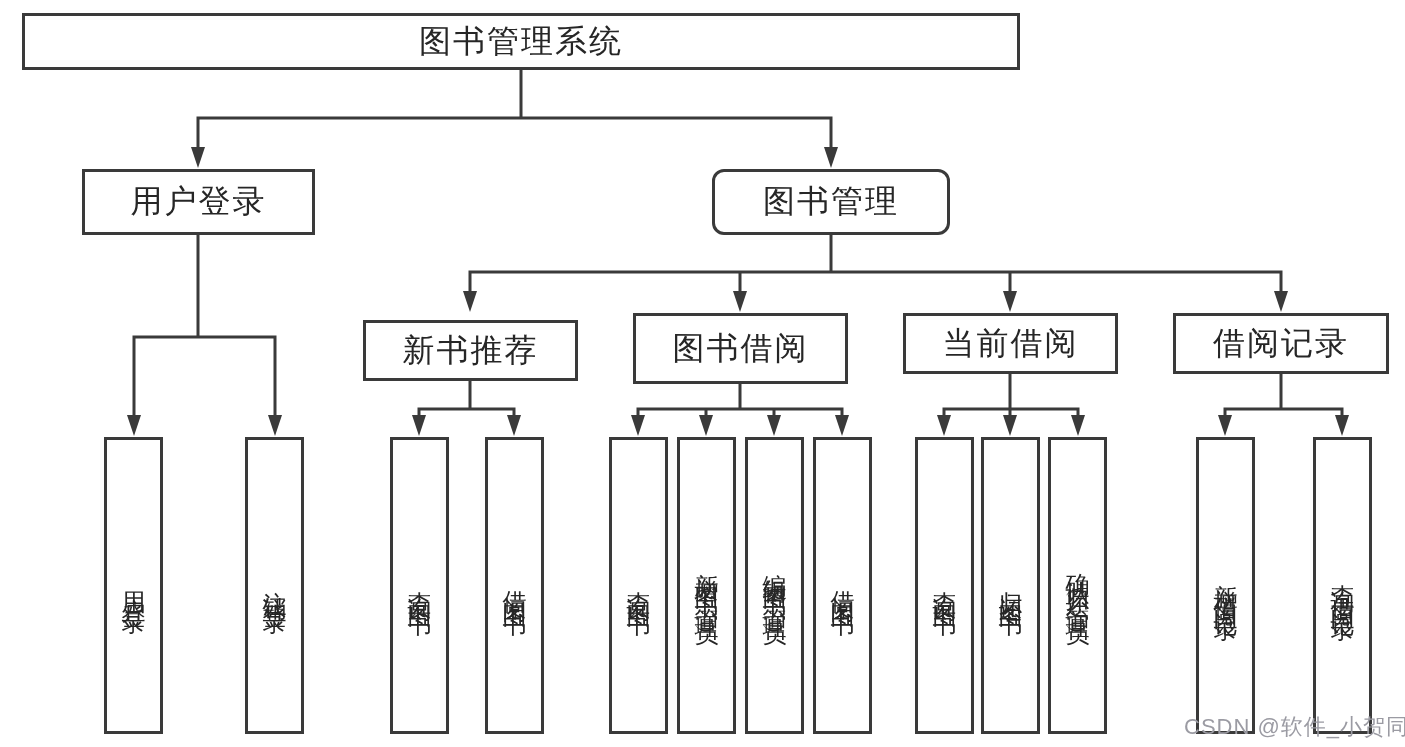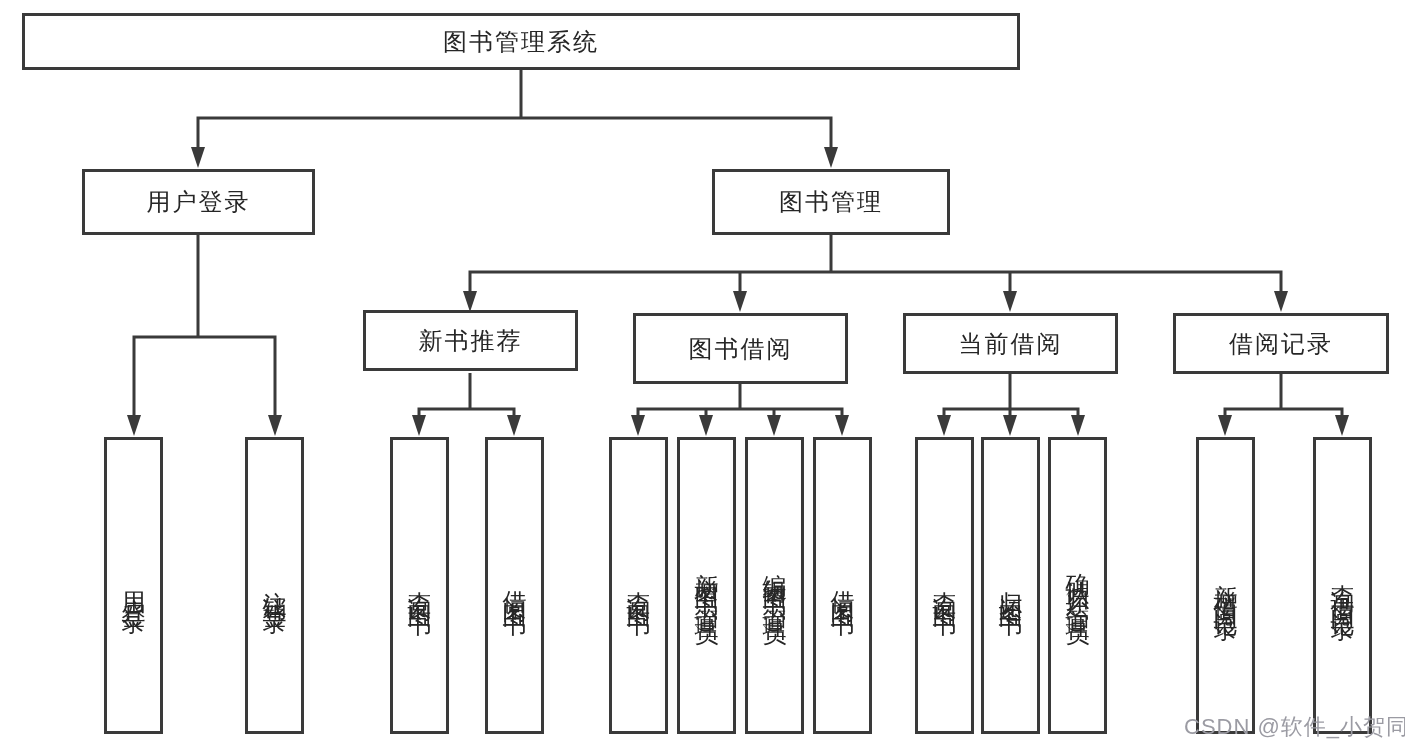--- a/index.html
+++ b/index.html
@@ -29,37 +29,37 @@
     position:absolute;
     box-sizing:border-box;
     background:var(--background);
     border:3px solid var(--line);
     display:flex;
     align-items:center;
     justify-content:center;
     color:var(--text);
   }
   .h-label{
-    font-size:24px;
+    font-size:32px;
     letter-spacing:2px;
     white-space:nowrap;
   }
   .v-label{
     writing-mode:vertical-rl;
     text-orientation:mixed;
     font-size:24px;
     letter-spacing:7px;
     line-height:1;
     white-space:nowrap;
   }
   
   .n-root       {left:22px;  top:13px;  width:998px; height:57px;}
   .n-user-login {left:82px;  top:169px; width:233px; height:66px;}
-  .n-book-mgmt  {left:712px; top:169px; width:238px; height:66px;}
-  .n-new-book   {left:363px; top:310px; width:215px; height:61px;}
+  .n-book-mgmt  {left:712px; top:169px; width:238px; height:66px;border-radius:12px;}
+  .n-new-book   {left:363px; top:320px; width:215px; height:61px;}
   .n-borrow     {left:633px; top:313px; width:215px; height:71px;}
   .n-current    {left:903px; top:313px; width:215px; height:61px;}
   .n-records    {left:1173px;top:313px; width:216px; height:61px;}
   .leaf         {top:437px;  width:59px; height:297px;}
   .l-login      {left:104px;}
   .l-logout     {left:245px;}
   .l-nb-query   {left:390px;}
   .l-nb-borrow  {left:485px;}
   .l-bw-query   {left:609px;}
   .l-bw-add     {left:677px;}

